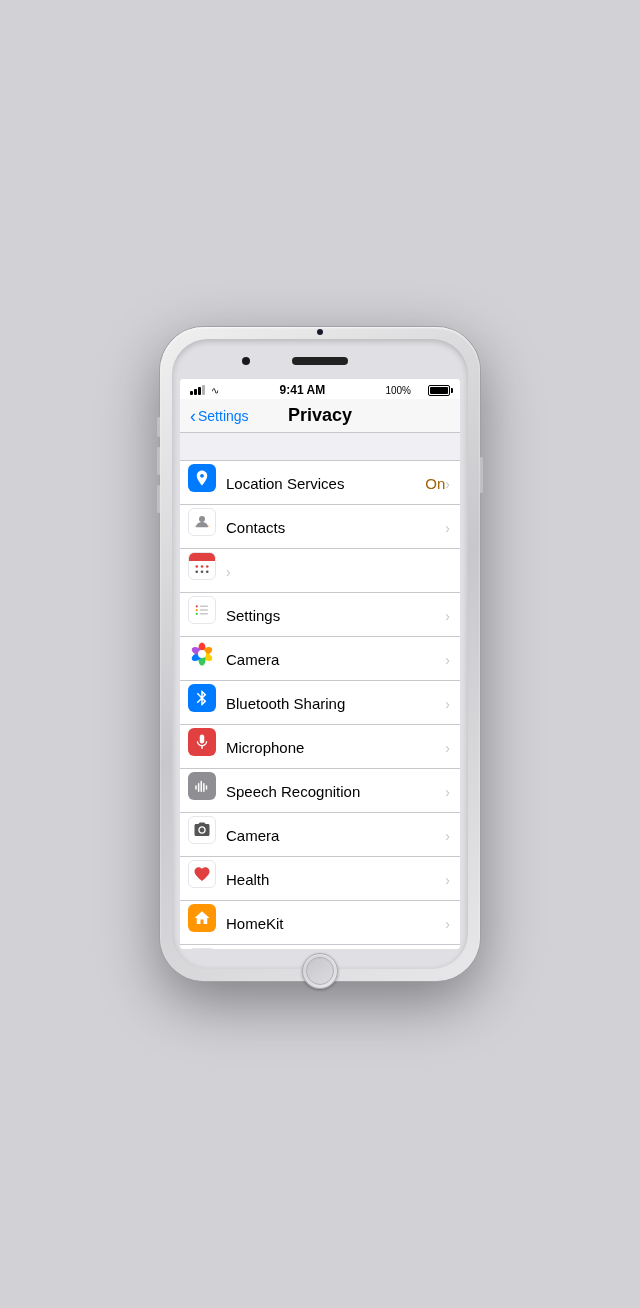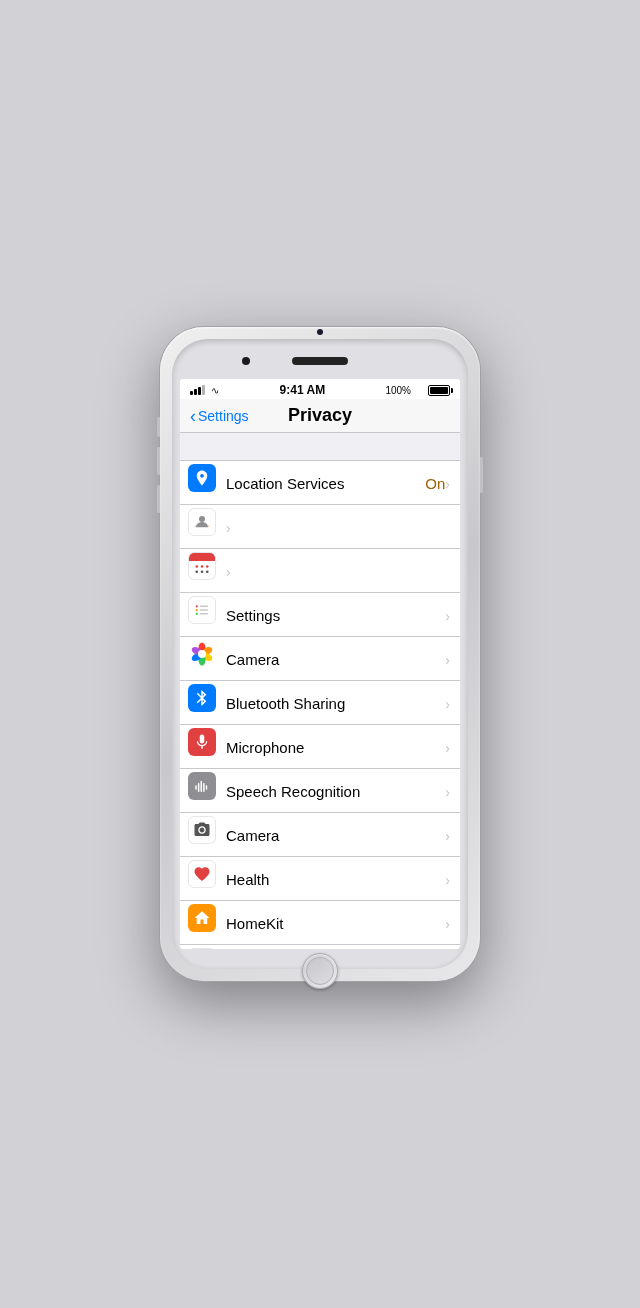--- a/index.html
+++ b/index.html
@@ -343,20 +343,21 @@
         </div>
 
         <div class="list-item">
           <div class="item-icon contacts-icon-wrapper">
             <svg class="icon-svg" viewBox="0 0 24 24">
               <circle cx="12" cy="8" r="4" fill="#8e8e93"></circle>
               <rect x="2" y="17" width="20" height="1" rx="1" fill="#ff9500" opacity="0.8"></rect>
               <path d="M4 19c0-4 3.58-7 8-7s8 3 8 7" fill="#8e8e93"></path>
             </svg>
           </div>
+          <span class="item-label">Contacts</span>
           <span class="chevron-right">›</span>
         </div>
 
         <div class="list-item">
           <div class="item-icon cal-icon-wrapper" style="flex-direction:column; padding:0; overflow:hidden;">
             <div class="cal-top"></div>
             <div class="cal-body">
               <svg width="18" height="14" viewBox="0 0 20 16">
                 <circle cx="4" cy="4" r="1.5" fill="#e04040"></circle>
                 <circle cx="10" cy="4" r="1.5" fill="#e04040"></circle>

